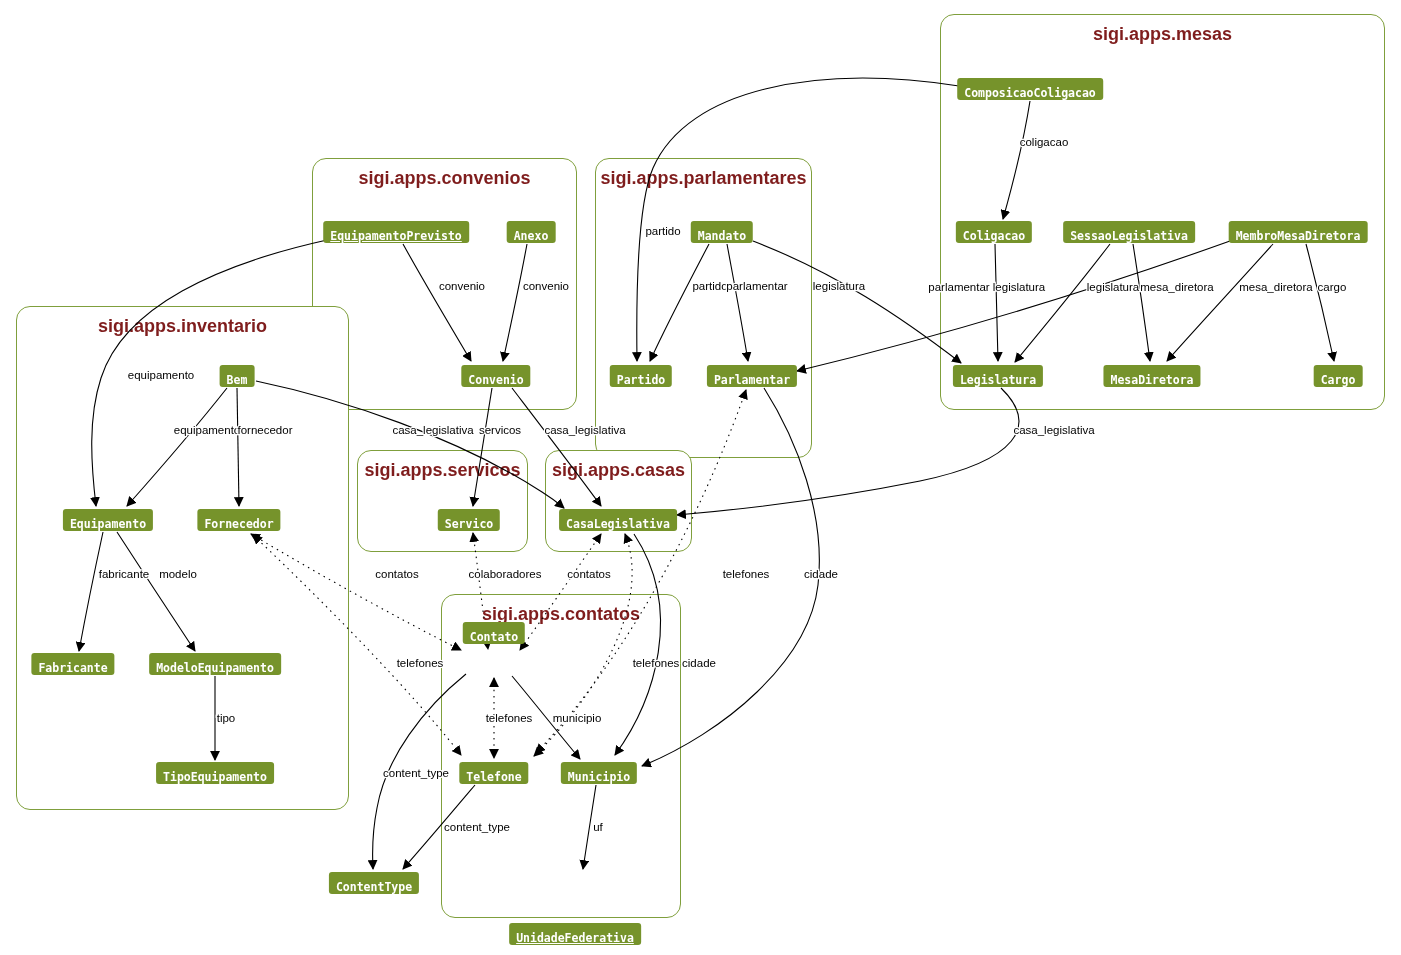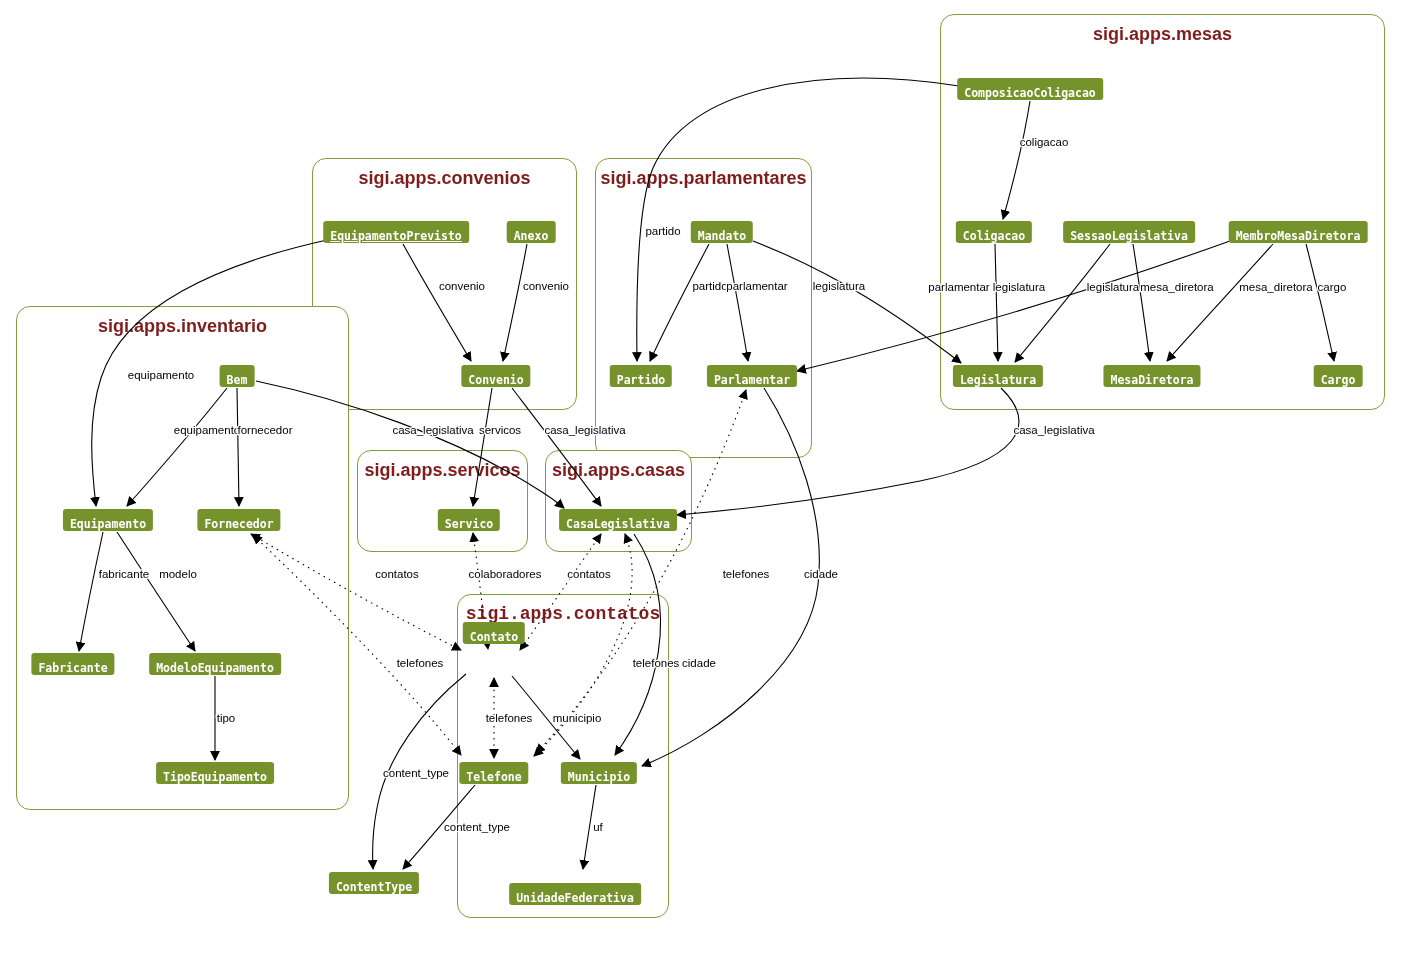--- a/index.html
+++ b/index.html
@@ -80,21 +80,21 @@
       </div>
       <div class="cluster" style="left: 16px; top: 306px; width: 333px; height: 504px;">
         <div class="cluster-title">sigi.apps.inventario</div>
       </div>
       <div class="cluster" style="left: 357px; top: 450px; width: 171px; height: 102px;">
         <div class="cluster-title">sigi.apps.servicos</div>
       </div>
       <div class="cluster" style="left: 545px; top: 450px; width: 147px; height: 102px;">
         <div class="cluster-title">sigi.apps.casas</div>
       </div>
-      <div class="cluster" style="left: 457px; top: 594px; width: 212px; height: 324px; font-family: Liberation Mono, monospace;">
+      <div class="cluster" style="left: 441px; top: 594px; width: 240px; height: 324px;">
         <div class="cluster-title">sigi.apps.contatos</div>
       </div>
     </div>
   <svg id="edge-layer" viewBox="0 0 1401 955">
     <defs>
       <marker id="arrowhead" viewBox="0 0 10 10" refX="9" refY="5" markerWidth="9" markerHeight="9" orient="auto-start-reverse">
         <path d="M0,0 L10,5 L0,10 z" fill="#000"></path>
       </marker>
     </defs>
     <g id="edges">
@@ -192,16 +192,16 @@
       <div class="node" style="left: 108px; top: 520px;">Equipamento</div>
       <div class="node" style="left: 239px; top: 520px;">Fornecedor</div>
       <div class="node" style="left: 73px; top: 664px;">Fabricante</div>
       <div class="node" style="left: 215px; top: 664px; text-align: right;">ModeloEquipamento</div>
       <div class="node" style="left: 215px; top: 773px;">TipoEquipamento</div>
       <div class="node" style="left: 469px; top: 520px;">Servico</div>
       <div class="node" style="left: 618px; top: 520px;">CasaLegislativa</div>
       <div class="node" style="left: 494px; top: 633px;">Contato</div>
       <div class="node" style="left: 494px; top: 773px;">Telefone</div>
       <div class="node" style="left: 599px; top: 773px;">Municipio</div>
-      <div class="node" style="left: 575px; top: 894px;">UnidadeFederativa</div>
+      <div class="node" style="left: 575px; top: 934px; text-decoration: underline;">UnidadeFederativa</div>
       <div class="node" style="left: 374px; top: 883px;">ContentType</div>
     </div>
 </div>
 
 </body></html>

